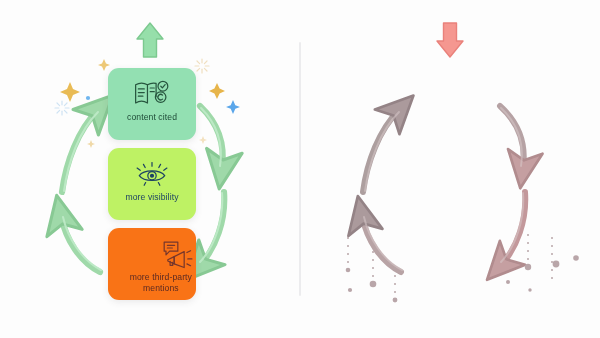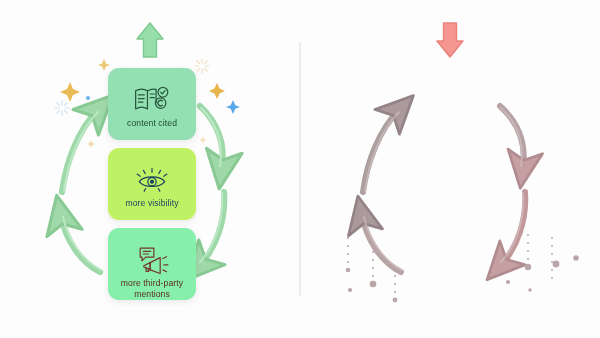--- a/index.html
+++ b/index.html
@@ -21,36 +21,36 @@
   }
 
   
   .card{
     position:absolute;
     width:88px;height:72px;
     border-radius:11px;
     display:flex;flex-direction:column;
     align-items:center;justify-content:flex-start;
     box-sizing:border-box;
-    padding-top:15px;
+    padding-top:9px;
     box-shadow:0 2px 7px rgba(60,60,70,.10);
   }
   .card .ico{width:40px;height:32px;display:block;}
   .card .lbl{
     font-size:8.6px;line-height:10.5px;
     text-align:center;letter-spacing:.1px;
     margin-top:3px;padding:0 4px;
     white-space:pre-line;
   }
   
   .c1{left:108px;top:68px;background:#93e0b2;}
   .c1 .lbl{color:#1e4a37;}
   .c2{left:108px;top:148px;background:#bef264;}
   .c2 .lbl{color:#1d4263;}
-  .c3{left:108px;top:228px;background:#86efac;}
+  .c3{left:108px;top:228px;background:#f97316;align-items:flex-end;}
   .c3 .lbl{color:#5c2a22;}
 
   .big-arrow{position:absolute;}
   .arc-layer{position:absolute;inset:0;pointer-events:none;}
   .deco-layer{position:absolute;inset:0;pointer-events:none;}
 </style>
 </head>
 <body>
 
 <div id="stage">

